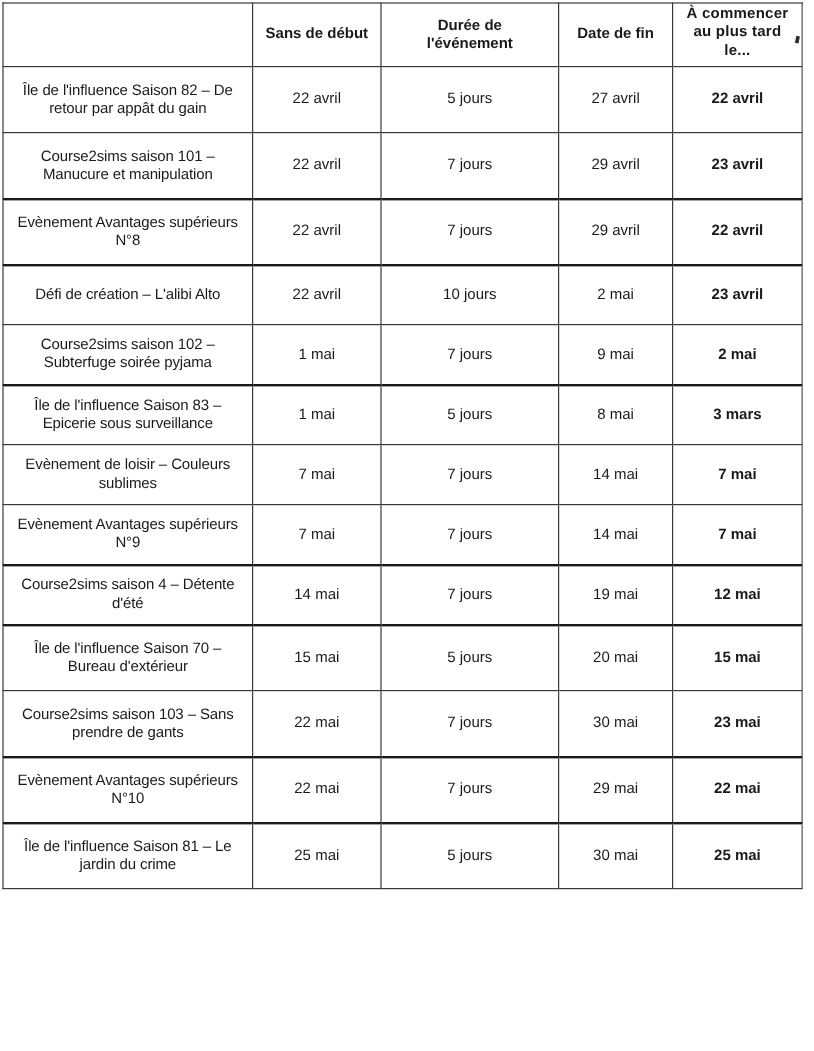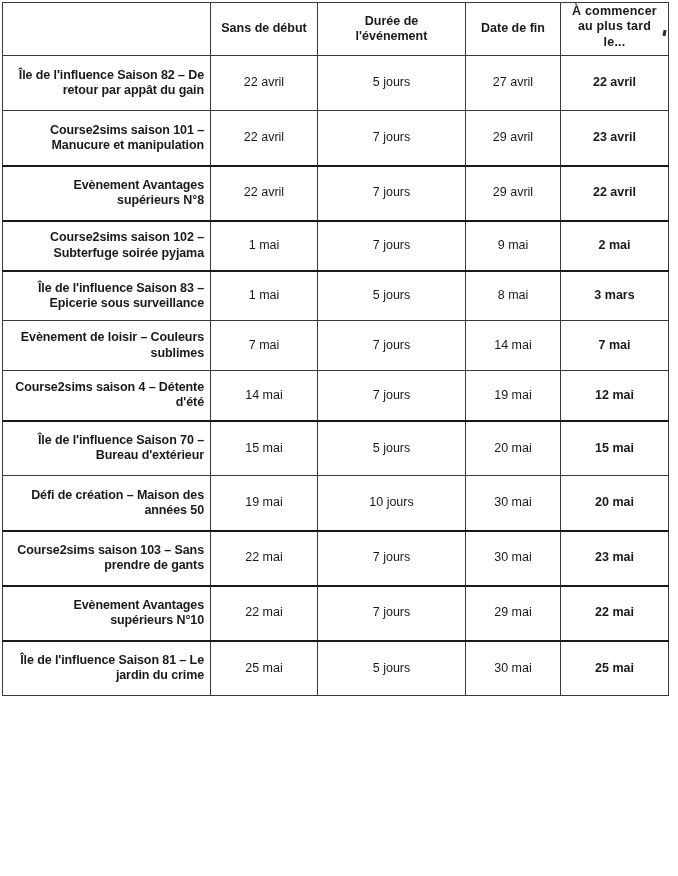--- a/index.html
+++ b/index.html
@@ -67,22 +67,22 @@
     letter-spacing: 0.2px;
   }
   thead th.latest-head .htext {
     display: block;
     position: relative;
     top: -2px;
   }
 
   
   td.event {
-    text-align: right;
-    font-weight: bold;
+    text-align: center;
+    font-weight: normal;
     font-size: 12.8px;
     padding-left: 1px;
     padding-right: 3px;
     letter-spacing: -0.1px;
   }
   td.start, td.duration, td.end {
     text-align: center;
     font-weight: normal;
     color: #2a2a2a;
   }
@@ -168,20 +168,27 @@
       </tr>
 
       <tr class="tall thick-bottom">
         <td class="event">Evènement Avantages supérieurs N°8</td>
         <td class="start">22 avril</td>
         <td class="duration">7 jours</td>
         <td class="end">29 avril</td>
         <td class="latest">22 avril</td>
       </tr>
 
+      <tr>
+        <td class="event">Défi de création – L'alibi Alto</td>
+        <td class="start">22 avril</td>
+        <td class="duration">10 jours</td>
+        <td class="end">2 mai</td>
+        <td class="latest">23 avril</td>
+      </tr>
 
 
       <tr class="thick-bottom">
         <td class="event">Course2sims saison 102 – Subterfuge soirée pyjama</td>
         <td class="start">1 mai</td>
         <td class="duration">7 jours</td>
         <td class="end">9 mai</td>
         <td class="latest">2 mai</td>
       </tr>
 
@@ -195,44 +202,44 @@
 
 
       <tr>
         <td class="event">Evènement de loisir – Couleurs sublimes</td>
         <td class="start">7 mai</td>
         <td class="duration">7 jours</td>
         <td class="end">14 mai</td>
         <td class="latest">7 mai</td>
       </tr>
 
+      <tr class="thick-bottom">
+        <td class="event">Evènement Avantages supérieurs N°9</td>
+        <td class="start">7 mai</td>
+        <td class="duration">7 jours</td>
+        <td class="end">14 mai</td>
+        <td class="latest">7 mai</td>
+      </tr>
 
       <tr class="thick-bottom">
         <td class="event">Course2sims saison 4 – Détente d'été</td>
         <td class="start">14 mai</td>
         <td class="duration">7 jours</td>
         <td class="end">19 mai</td>
         <td class="latest">12 mai</td>
       </tr>
 
       <tr class="tall">
         <td class="event">Île de l'influence Saison 70 – Bureau d'extérieur</td>
         <td class="start">15 mai</td>
         <td class="duration">5 jours</td>
         <td class="end">20 mai</td>
         <td class="latest">15 mai</td>
       </tr>
 
-      <tr class="tall thick-bottom">
-        <td class="event">Défi de création – Maison des années 50</td>
-        <td class="start">19 mai</td>
-        <td class="duration">10 jours</td>
-        <td class="end">30 mai</td>
-        <td class="latest">20 mai</td>
-      </tr>
 
       <tr class="tall thick-bottom">
         <td class="event">Course2sims saison 103 – Sans prendre de gants</td>
         <td class="start">22 mai</td>
         <td class="duration">7 jours</td>
         <td class="end">30 mai</td>
         <td class="latest">23 mai</td>
       </tr>
 
       <tr class="tall thick-bottom">

